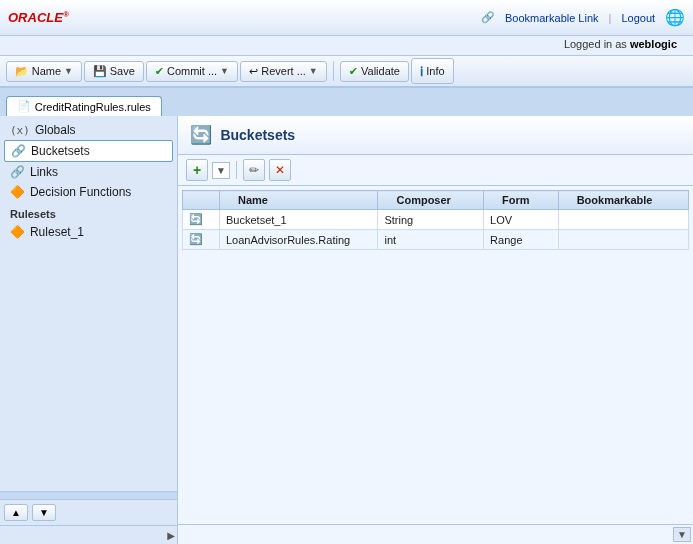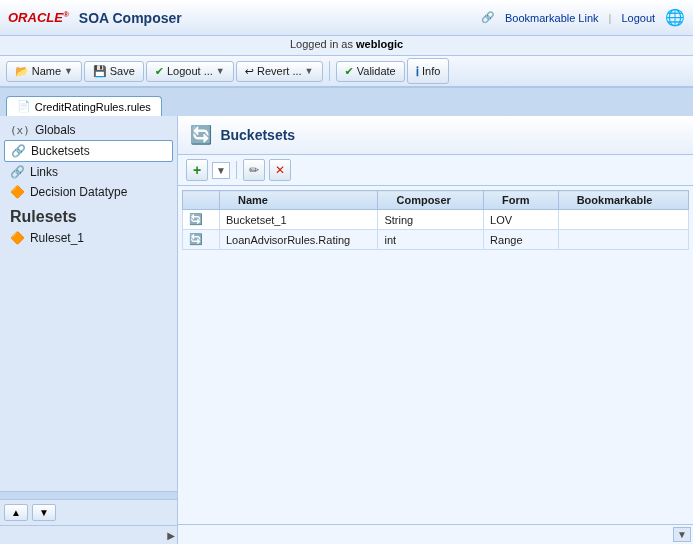--- a/index.html
+++ b/index.html
@@ -52,22 +52,22 @@
     .header-right a {
       color: #003399;
       text-decoration: none;
       display: flex;
       align-items: center;
       gap: 3px;
     }
     .logged-in-bar {
       background: #e8f0fb;
       border-bottom: 1px solid #aec6e8;
-      text-align: center;
-      padding: 2px 10px;
+      text-align: right;
+      padding: 2px 16px;
       font-size: 11px;
       color: #333;
       height: 20px;
     }
     .logged-in-bar strong { color: #000; }
 
     
     .toolbar {
       background: linear-gradient(to bottom, #f5f8fd, #dce8f8);
       border-bottom: 2px solid #aec6e8;
@@ -150,21 +150,21 @@
       cursor: pointer;
       border-radius: 2px;
       color: #1a1a1a;
       font-size: 12px;
     }
     .sidebar-item.selected {
       background: #ffffff;
       border: 1px solid #6a9fd0;
     }
     .sidebar-section-label {
-      font-size: 16px;
+      font-size: 11px;
       font-weight: bold;
       color: #333;
       padding: 6px 6px 2px;
     }
     .sidebar-footer {
       border-top: 1px solid #aec6e8;
       padding: 4px;
       display: flex;
       gap: 4px;
       align-items: center;
@@ -253,21 +253,20 @@
     .icon-add { color: #228b22; font-weight: bold; font-size: 14px; }
   </style>
 </head>
 <body>
 
 <div class="header">
   <div class="header-left">
     <span class="oracle-logo">
       <span style="color:#cc0000; font-style:italic; font-weight:bold;">ORACLE</span><sup style="font-size:8px; color:#cc0000;">®</sup>
     </span>
-    <span class="app-title">SOA Composer</span>
   </div>
   <div class="header-right">
     <span style="color:#555;">🔗</span>
     <a href="#">Bookmarkable Link</a>
     <span style="color:#aaa;">|</span>
     <a href="#">Logout</a>
     <span style="font-size:16px; color:#1a5fa8;">🌐</span>
   </div>
 </div>
 
@@ -281,21 +280,21 @@
     <span>📂</span>
     <span>Name</span>
     <span class="dropdown-arrow">▼</span>
   </button>
   <button class="toolbar-btn">
     <span>💾</span>
     <span>Save</span>
   </button>
   <button class="toolbar-btn">
     <span style="color:#228b22;">✔</span>
-    <span>Logout ...</span>
+    <span>Commit ...</span>
     <span class="dropdown-arrow">▼</span>
   </button>
   <button class="toolbar-btn">
     <span>↩</span>
     <span>Revert ...</span>
     <span class="dropdown-arrow">▼</span>
   </button>
   <div class="toolbar-separator"></div>
   <button class="toolbar-btn">
     <span style="color:#228b22;">✔</span>
@@ -329,21 +328,21 @@
         <span>Bucketsets</span>
       </div>
 
       <div class="sidebar-item">
         <span style="color:#6688aa;">🔗</span>
         <span>Links</span>
       </div>
 
       <div class="sidebar-item">
         <span style="color:#cc4400;">🔶</span>
-        <span>Decision Datatype</span>
+        <span>Decision Functions</span>
       </div>
 
       <div class="sidebar-section-label">Rulesets</div>
       <div class="sidebar-item">
         <span style="color:#cc4400;">🔶</span>
         <span>Ruleset_1</span>
       </div>
     </div>
 
     <div style="height:8px; background:#c5d9f0; border-top:1px solid #aec6e8; cursor:row-resize;"></div>

